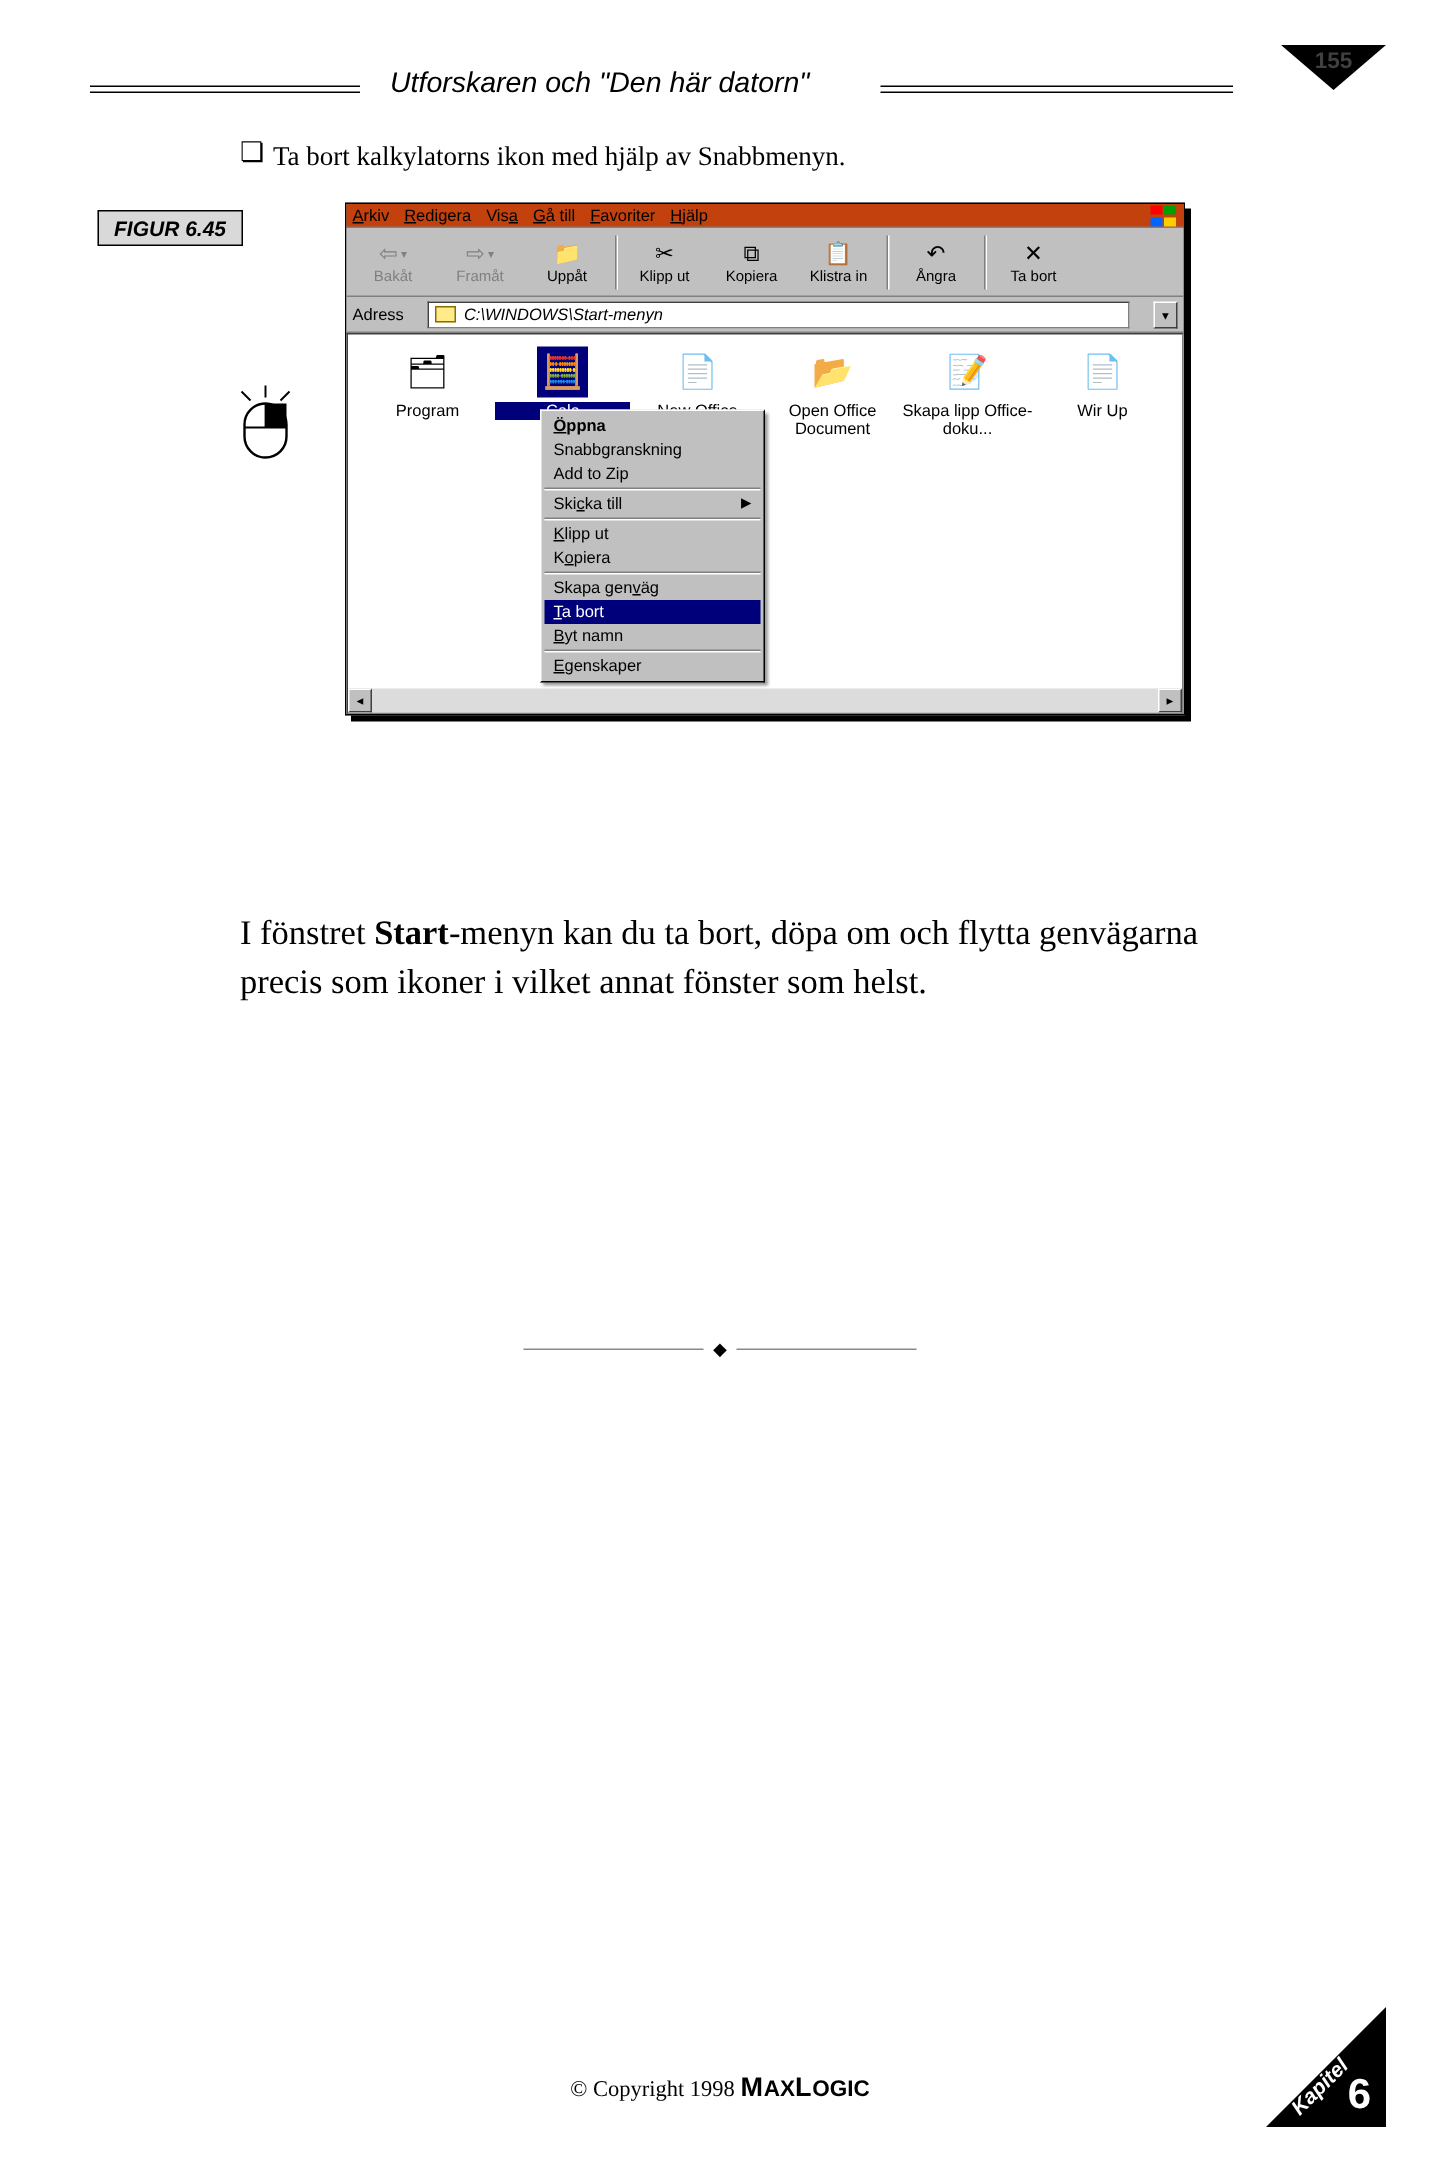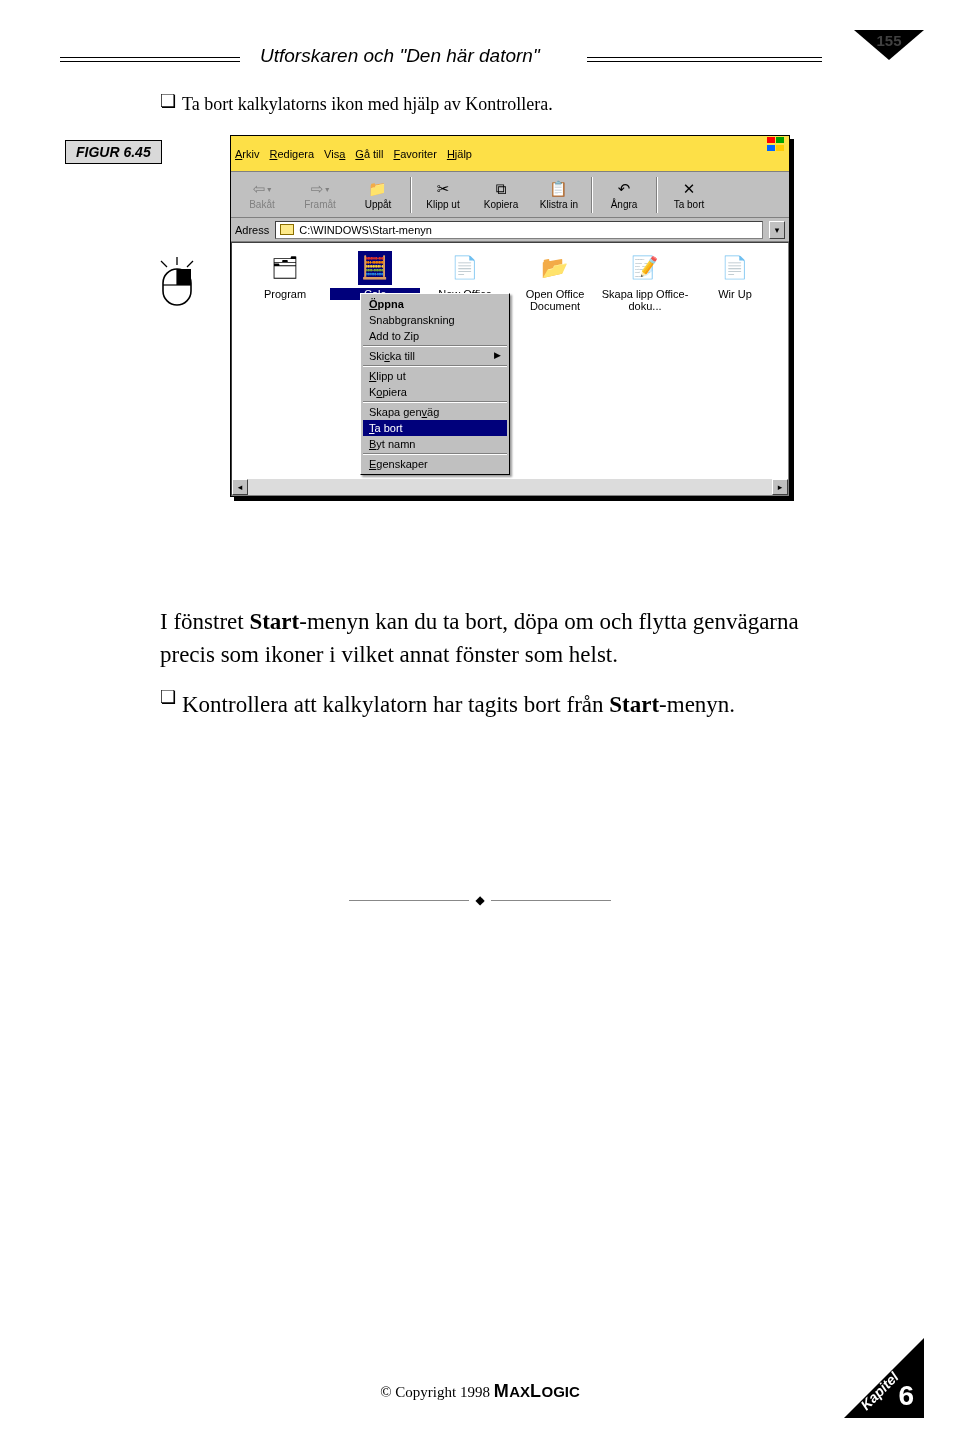--- a/index.html
+++ b/index.html
@@ -141,26 +141,26 @@
     border-bottom-color:#404040;
     margin-left: 2px;
     font-size: 9px;
     line-height: 12px;
     text-align: center;
     font-family: Arial;
     font-weight: bold;
   }
 
   .menubar {
-    height: 36px;
+    height: 16px;
     display: flex;
     align-items: center;
     padding: 0 4px;
     border-bottom: 1px solid #808080;
-    background: #fde047;
+    background: #c2410c;
     gap: 10px;
     position: relative;
   }
   .menubar .mi u { text-decoration: underline; }
   .menubar .win-logo {
     position: absolute; right: 4px; top: 1px;
     width: 18px; height: 15px;
     background:
       linear-gradient(#ff0000,#ff0000) 0 0/8px 6px no-repeat,
       linear-gradient(#00a000,#00a000) 9px 0/8px 6px no-repeat,
@@ -190,31 +190,32 @@
   }
   .tb .drop { font-size: 8px; margin-left:2px; }
   .tb-sep { width:1px; height:36px; background:#808080; margin:0 3px; box-shadow:1px 0 #fff; }
 
   .addr {
     height: 24px;
     display:flex; align-items:center;
     padding: 0 4px;
     border-bottom: 1px solid #808080;
     background:#c0c0c0;
-    gap:6px;
+    gap:16px;
   }
   .addr-input {
     flex:1;
     background:#fff;
     border:1px solid #808080;
     border-top-color:#404040; border-left-color:#404040;
     height:18px;
     display:flex; align-items:center;
     padding:0 4px;
     font-size:11px;
+    font-style:italic;
   }
   .addr-input .folder-ico {
      width: 14px; height: 11px;
      background: #ffeb8a;
      border: 1px solid #8a6d00;
      margin-right: 5px;
   }
   .addr-dd {
     width:16px;height:18px;background:#c0c0c0;
     border:1px solid #fff; border-right-color:#404040;border-bottom-color:#404040;
@@ -361,21 +362,21 @@
   <div class="hr-line hr-right2"></div>
 </div>
 <div class="page-badge">
   <div class="triangle"></div>
   <div class="badge-num">155</div>
 </div>
 
 <div class="body">
   <div class="checkbox-row">
     <span class="cb"></span>
-    <span class="cb-txt">Ta bort kalkylatorns ikon med hjälp av Kontrollera.</span>
+    <span class="cb-txt">Ta bort kalkylatorns ikon med hjälp av Snabbmenyn.</span>
   </div>
 </div>
 
 <div class="figure-label">FIGUR 6.45</div>
 
 <div class="mouse-ico">
   <svg width="44" height="54" viewBox="0 0 44 54">
     <g stroke="#000" fill="none" stroke-width="1.3">
       <line x1="6" y1="6" x2="12" y2="12"></line>
       <line x1="22" y1="2" x2="22" y2="10"></line>
@@ -474,26 +475,20 @@
       <div class="sb">▸</div>
     </div>
   </div>
 
 </div>
 
 <div class="after">
   <p>
     <span>I fönstret </span><b><span>Start</span></b><span>-menyn kan du ta bort, döpa om och flytta genvägarna precis som ikoner i vilket annat fönster som helst.</span>
   </p>
-  <div class="checkbox-row">
-    <span class="cb"></span>
-    <span class="cb-txt">
-      <span>Kontrollera att kalkylatorn har tagits bort från </span><b><span>Start</span></b><span>-menyn.</span>
-    </span>
-  </div>
 </div>
 
 <div class="ornament">
   <span class="l"></span><span class="d">◆</span><span class="l"></span>
 </div>
 
 <div class="footer">
   <span class="c">© Copyright 1998  </span>
   <span class="brand"><span class="big">M</span><span>AX</span><span class="big">L</span><span>OGIC</span></span>
 </div>

